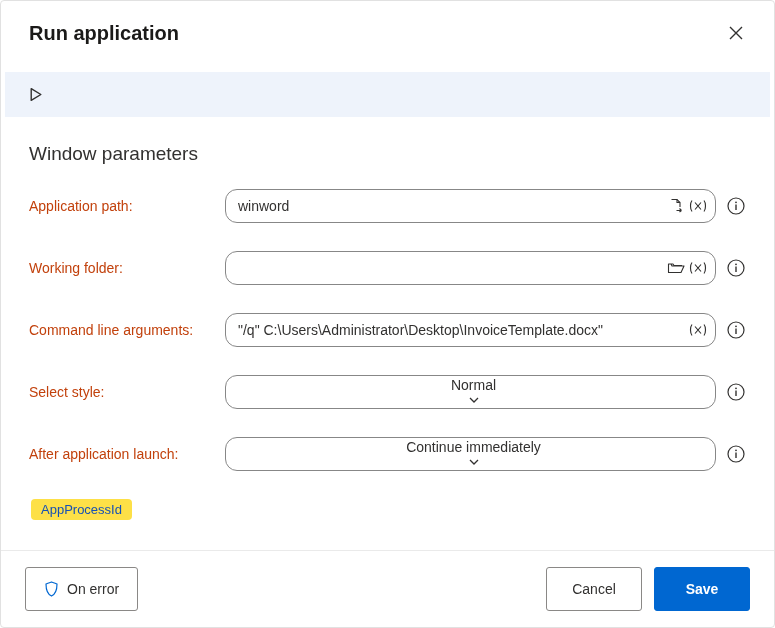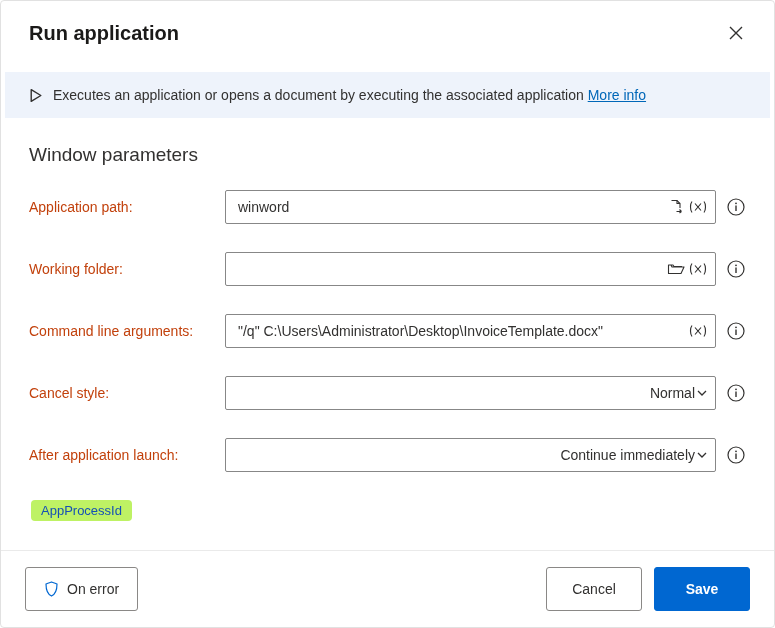--- a/index.html
+++ b/index.html
@@ -73,21 +73,21 @@
   .field-wrap {
     flex: 1;
     display: flex;
     align-items: center;
     gap: 10px;
   }
   .text-input, .select-input {
     flex: 1;
     height: 34px;
     border: 1px solid #878787;
-    border-radius: 2px;
+    border-radius: 12px;
     background: #fff;
     display: flex;
     align-items: center;
     padding: 0 6px 0 12px;
     font-size: 14px;
     color: #323130;
   }
   .text-input input {
     flex: 1;
     border: none;
@@ -106,40 +106,41 @@
     flex-shrink: 0;
   }
   .info-btn {
     width: 20px; height: 20px;
     display: flex; align-items: center; justify-content: center;
     cursor: pointer;
     color: #323130;
     flex-shrink: 0;
   }
   .select-input {
-    justify-content: flex-end;
-    cursor: pointer;
+    justify-content: center;
+    cursor: pointer;
+    flex-direction: column;
   }
   .vars-row {
     display: flex;
     align-items: center;
     gap: 12px;
     margin-top: 4px;
     padding-left: 2px;
   }
   .vars-toggle {
     display: flex;
     align-items: center;
     gap: 6px;
     cursor: pointer;
     font-weight: 600;
     color: #323130;
   }
   .var-chip {
-    background: #bef264;
+    background: #fde047;
     color: #1550b5;
     padding: 3px 10px;
     border-radius: 4px;
     font-size: 13px;
     cursor: pointer;
   }
   .footer {
     border-top: 1px solid #eaeaea;
     padding: 16px 24px;
     display: flex;
@@ -179,24 +180,20 @@
     <svg width="14" height="14" viewBox="0 0 14 14">
         <path d="M1 1 L13 13 M13 1 L1 13" stroke="currentColor" stroke-width="1.4" fill="none"></path>
       </svg>
   </div>
 </div>
 
 <div class="banner">
   <svg width="15" height="15" viewBox="0 0 14 14">
       <path d="M3 1.5 L12 7 L3 12.5 Z" fill="none" stroke="#323130" stroke-width="1.3" stroke-linejoin="round"></path>
     </svg>
-  <span>
-    <span>Executes an application or opens a document by executing the associated application</span>
-    <a>More info</a>
-  </span>
 </div>
 
 <div class="content">
   <div class="section-heading">Window parameters</div>
 
   <div class="form-row">
     <div class="label">Application path:</div>
     <div class="field-wrap">
       <div class="text-input">
         <input type="text" value="winword" style="">
@@ -264,21 +261,21 @@
         <svg width="18" height="18" viewBox="0 0 18 18">
             <circle cx="9" cy="9" r="8" fill="none" stroke="#323130" stroke-width="1.2"></circle>
             <circle cx="9" cy="5.3" r="0.9" fill="#323130"></circle>
             <rect x="8.3" y="7.5" width="1.4" height="5.5" fill="#323130"></rect>
           </svg>
       </div>
     </div>
   </div>
 
   <div class="form-row">
-    <div class="label">Cancel style:</div>
+    <div class="label">Select style:</div>
     <div class="field-wrap">
       <div class="select-input">
         <span>Normal</span>
         <svg width="14" height="14" viewBox="0 0 14 14">
             <path d="M3 5 L7 9 L11 5" fill="none" stroke="#323130" stroke-width="1.3"></path>
           </svg>
       </div>
       <div class="info-btn">
         <svg width="18" height="18" viewBox="0 0 18 18">
             <circle cx="9" cy="9" r="8" fill="none" stroke="#323130" stroke-width="1.2"></circle>

